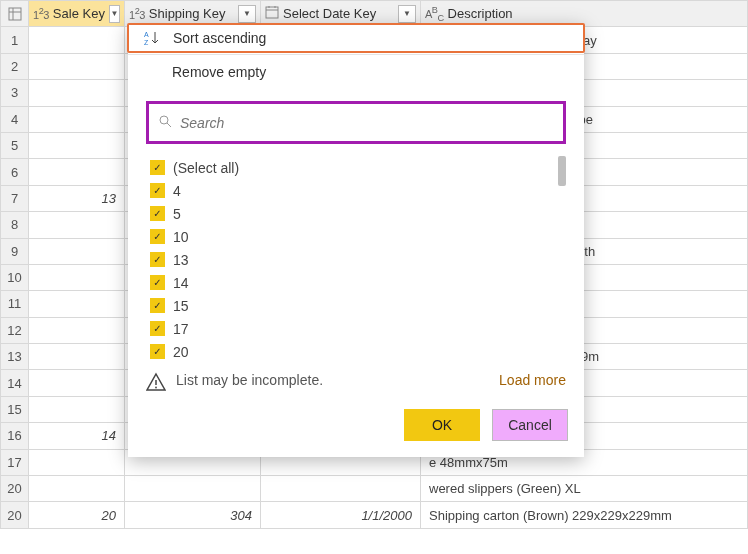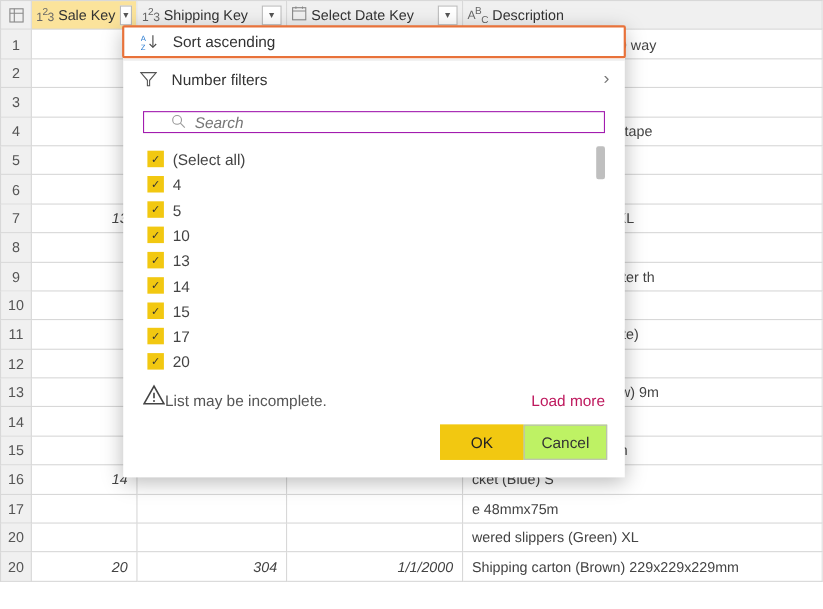--- a/index.html
+++ b/index.html
@@ -67,21 +67,21 @@
   }
   .corner {
     background: #f0f0f0;
     width: 28px;
   }
   .corner svg { display: block; margin: auto; }
 
   
   .panel {
     position: absolute;
-    left: 112px;
+    left: 128px;
     top: 24px;
     width: 456px;
     background: #fff;
     box-shadow: 0 4px 18px rgba(0,0,0,0.28);
     z-index: 10;
   }
   .menu-item {
     display: flex;
     align-items: center;
     gap: 12px;
@@ -93,25 +93,25 @@
   .menu-item.highlight {
     border: 2px solid #e8723a;
     border-radius: 2px;
     margin: -1px;
   }
   .menu-item .micon { width: 18px; display:flex; justify-content:center; }
   .menu-sep { border: none; border-top: 1px solid #e5e5e5; margin: 2px 0; }
   .chev-r { margin-left: auto; color: #777; font-size: 16px; }
   .filter-search {
     margin: 14px 18px 8px 18px;
-    border: 1px solid #a21caf;
-    height: 20px;
+    border: 3px solid #a21caf;
+    height: 43px;
     display: flex;
     align-items: center;
-    padding: 0 24px;
+    padding: 0 9px;
     gap: 8px;
     color: #888;
   }
   .filter-search input {
     border: none; outline: none; flex: 1; font-size: 14px; color: #555; font-style: italic;
   }
   .filter-list {
     margin: 0 18px 0 18px;
     height: 210px;
     overflow: hidden;
@@ -131,41 +131,42 @@
     height: 23px; padding-left: 4px;
     font-size: 14px; color: #444;
   }
   .chk {
     width: 15px; height: 15px;
     background: #f2c811;
     display: flex; align-items: center; justify-content: center;
     font-size: 10px; color: #333;
   }
   .incomplete {
-    display: flex; align-items: flex-end;
+    display: flex; align-items: flex-start;
+    gap: 10px;
     padding: 10px 18px 4px 18px;
     font-size: 14px;
     color: #555;
   }
   .incomplete .loadmore {
     margin-left: auto;
-    color: #be185d;
+    color: #a16207;
   }
   .btns {
-    display: flex; 
+    display: flex; gap: 12px;
     justify-content: flex-end;
     padding: 10px 16px 16px 16px;
   }
   .btn {
     min-width: 76px;
     height: 32px;
     display: flex; align-items: center; justify-content: center;
     font-size: 14px;
     border: 1px solid #bbb;
-    background: #bef264;
+    background: #f0abfc;
   }
   .btn.primary {
     background: #f2c811;
     border-color: #f2c811;
     color: #222;
   }
 </style>
 </head>
 <body>
 
@@ -368,27 +369,22 @@
           <text x="0" y="7" font-size="7" fill="#2a7bd1">A</text>
           <text x="0" y="15" font-size="7" fill="#2a7bd1">Z</text>
           <line x1="11" y1="2" x2="11" y2="13" stroke="#444"></line>
           <polyline points="8,10 11,13 14,10" fill="none" stroke="#444"></polyline>
         </svg>
     </span>
     <span>Sort ascending</span>
   </div>
   <hr class="menu-sep">
   <div class="menu-item">
-    <span class="micon">
-      <svg width="16" height="16" viewBox="0 0 16 16">
-          <polygon points="1,2 15,2 9,9 9,14 7,14 7,9" fill="none" stroke="#555"></polygon>
-        </svg>
-    </span>
-    <span>Number filters</span>
-    <span class="chev-r">›</span>
+    <span class="micon"></span>
+    <span>Remove empty</span>
   </div>
 
   <div class="filter-search">
     <span>
       <svg width="14" height="14" viewBox="0 0 14 14">
           <circle cx="6" cy="6" r="4" fill="none" stroke="#999"></circle>
           <line x1="9" y1="9" x2="13" y2="13" stroke="#999"></line>
         </svg>
     </span>
     <input placeholder="Search" style="">

